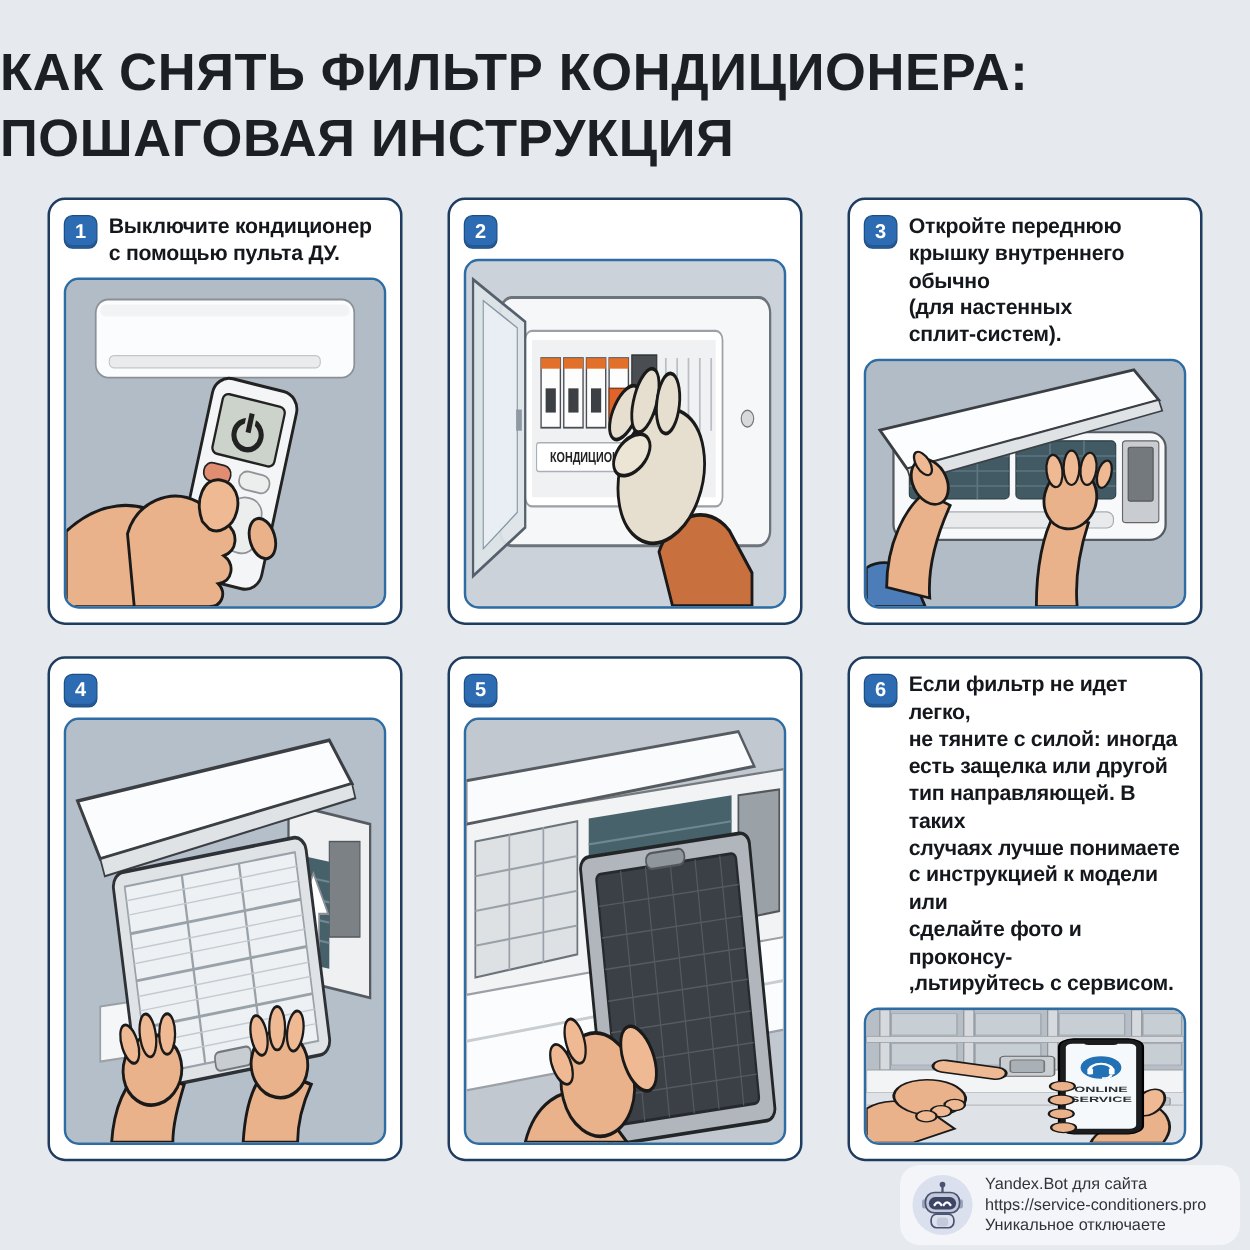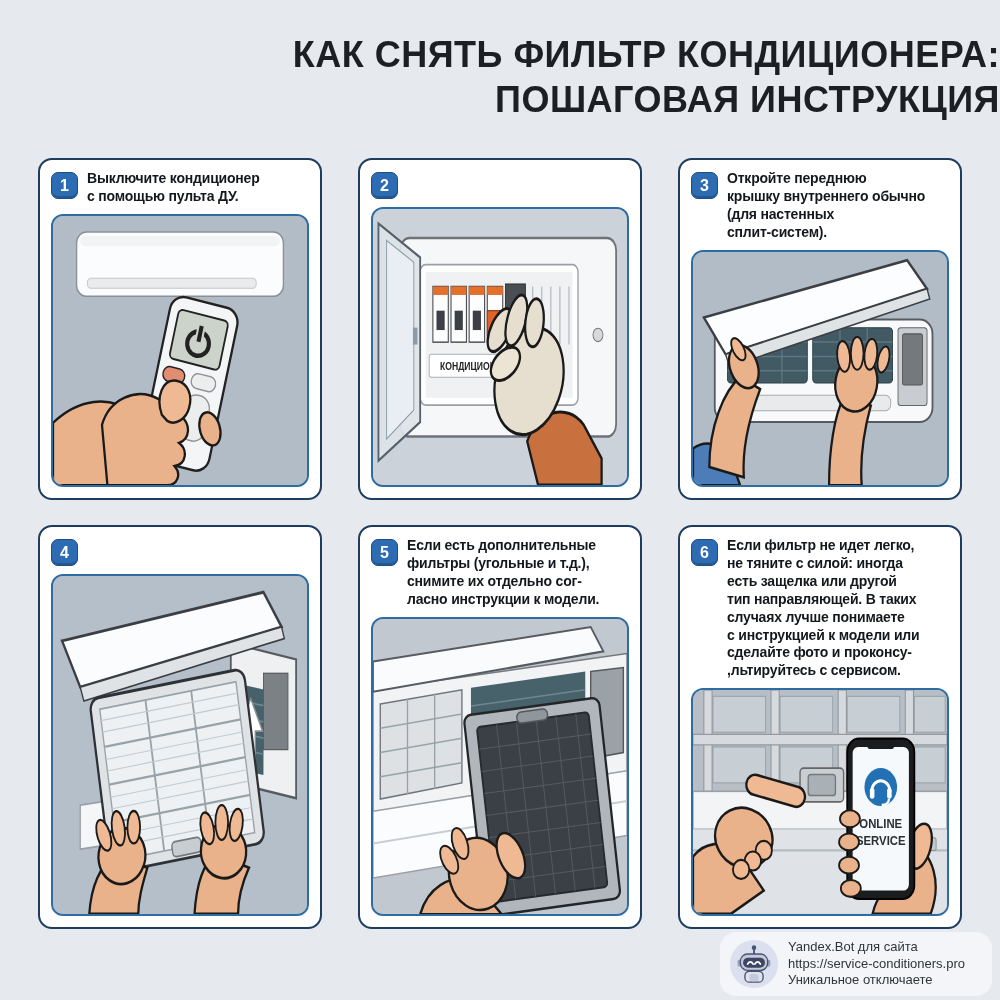--- a/index.html
+++ b/index.html
@@ -6,28 +6,27 @@
   body {
     width:1000px; height:1000px;
     background:#e6e9ee;
     font-family:"Liberation Sans", sans-serif;
     position:relative;
     overflow:hidden;
   }
   .page { position:relative; width:1000px; height:1000px; }
   .title {
     padding-top:32px;
-    text-align:right;
-    font-size:36px;
+    text-align:left;
+    font-size:42px;
     font-weight:bold;
     color:#1c2024;
     line-height:1.25;
     letter-spacing:0.5px;
     white-space:pre-line;
-    padding-left:24px;
   }
   .grid {
     position:absolute; left:38px; top:158px;
     display:grid;
     grid-template-columns:repeat(3, 284px);
     grid-template-rows:342px 404px;
     column-gap:36px;
     row-gap:25px;
   }
   .card {
@@ -48,21 +47,21 @@
     color:#ffffff;
     font-weight:bold;
     font-size:16px;
     display:flex; align-items:center; justify-content:center;
     box-shadow:inset 0 -2px 0 rgba(0,0,0,0.18);
     box-sizing:border-box;
     margin-top:2px;
   }
   .step-text {
     font-weight:bold;
-    font-size:14px;
+    font-size:17px;
     line-height:1.28;
     color:#14181d;
     letter-spacing:-0.2px;
     white-space:pre-line;
   }
   .illus {
     flex:1;
     margin-top:8px;
     border:2px solid #2e6da4;
     border-radius:12px;
@@ -318,24 +317,20 @@
             <ellipse cx="186" cy="213" rx="7" ry="15" fill="#eeb993" stroke="#1a1a1a" stroke-width="2"></ellipse>
             <ellipse cx="202" cy="215" rx="7" ry="14" fill="#eeb993" stroke="#1a1a1a" stroke-width="2" transform="rotate(10 202 215)"></ellipse>
           </g>
         </svg>
       </div>
     </div>
 
     <div class="card">
       <div class="card-header">
         <div class="badge">5</div>
-        <div class="step-text">Если есть дополнительные
-фильтры (угольные и т.д.),
-снимите их отдельно сог-
-ласно инструкции к модели.</div>
       </div>
       <div class="illus">
         <svg viewBox="0 0 280 292" preserveAspectRatio="none">
           <rect width="280" height="292" fill="#c1c8d0"></rect>
           <g>
             <path d="M0,70 L280,34 L280,152 L0,192 Z" fill="#f1f3f5" stroke="#74797e" stroke-width="1.5"></path>
             <path d="M0,42 L240,8 L254,32 L0,72 Z" fill="#fafbfc" stroke="#565b61" stroke-width="2"></path>
             <path d="M8,84 L98,70 L98,162 L8,178 Z" fill="#dde1e4" stroke="#6c747b" stroke-width="1.5"></path>
             <g stroke="#9aa2a9" stroke-width="1.5">
               <line x1="8" y1="108" x2="98" y2="94"></line>

